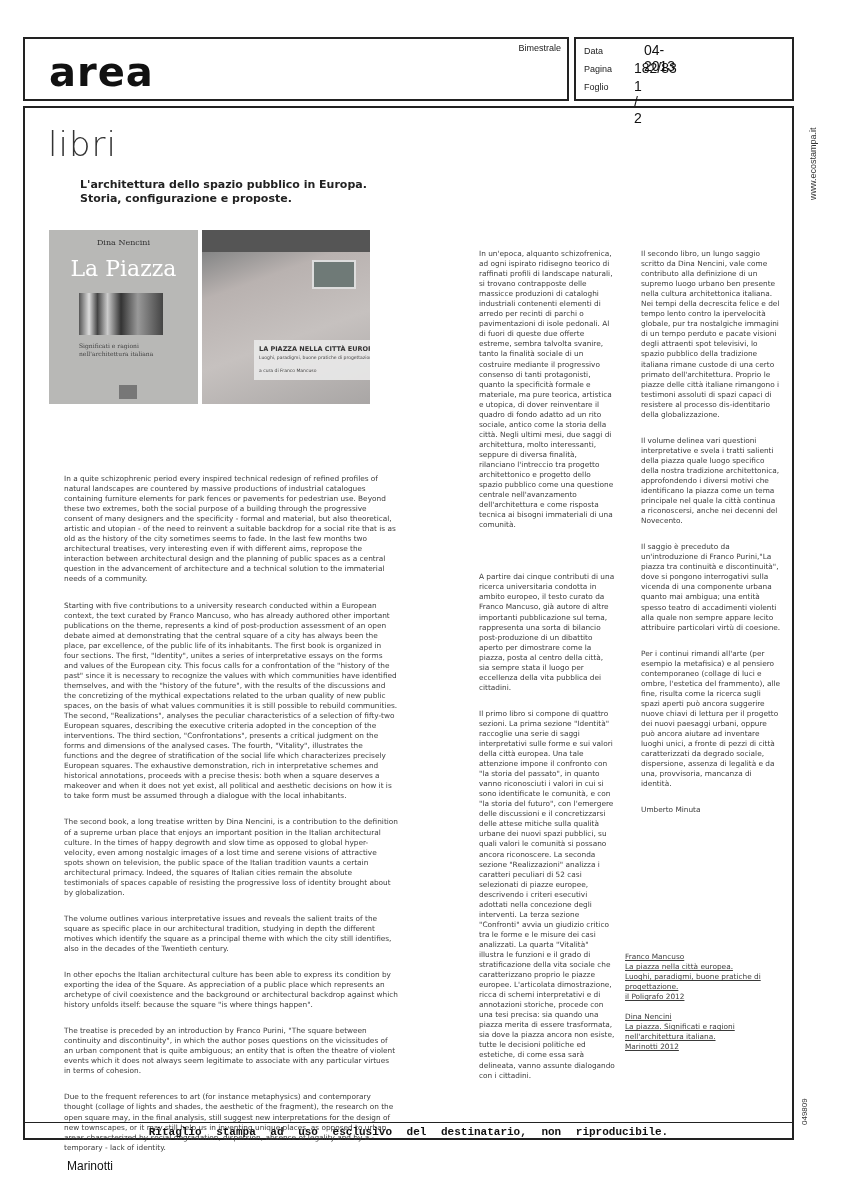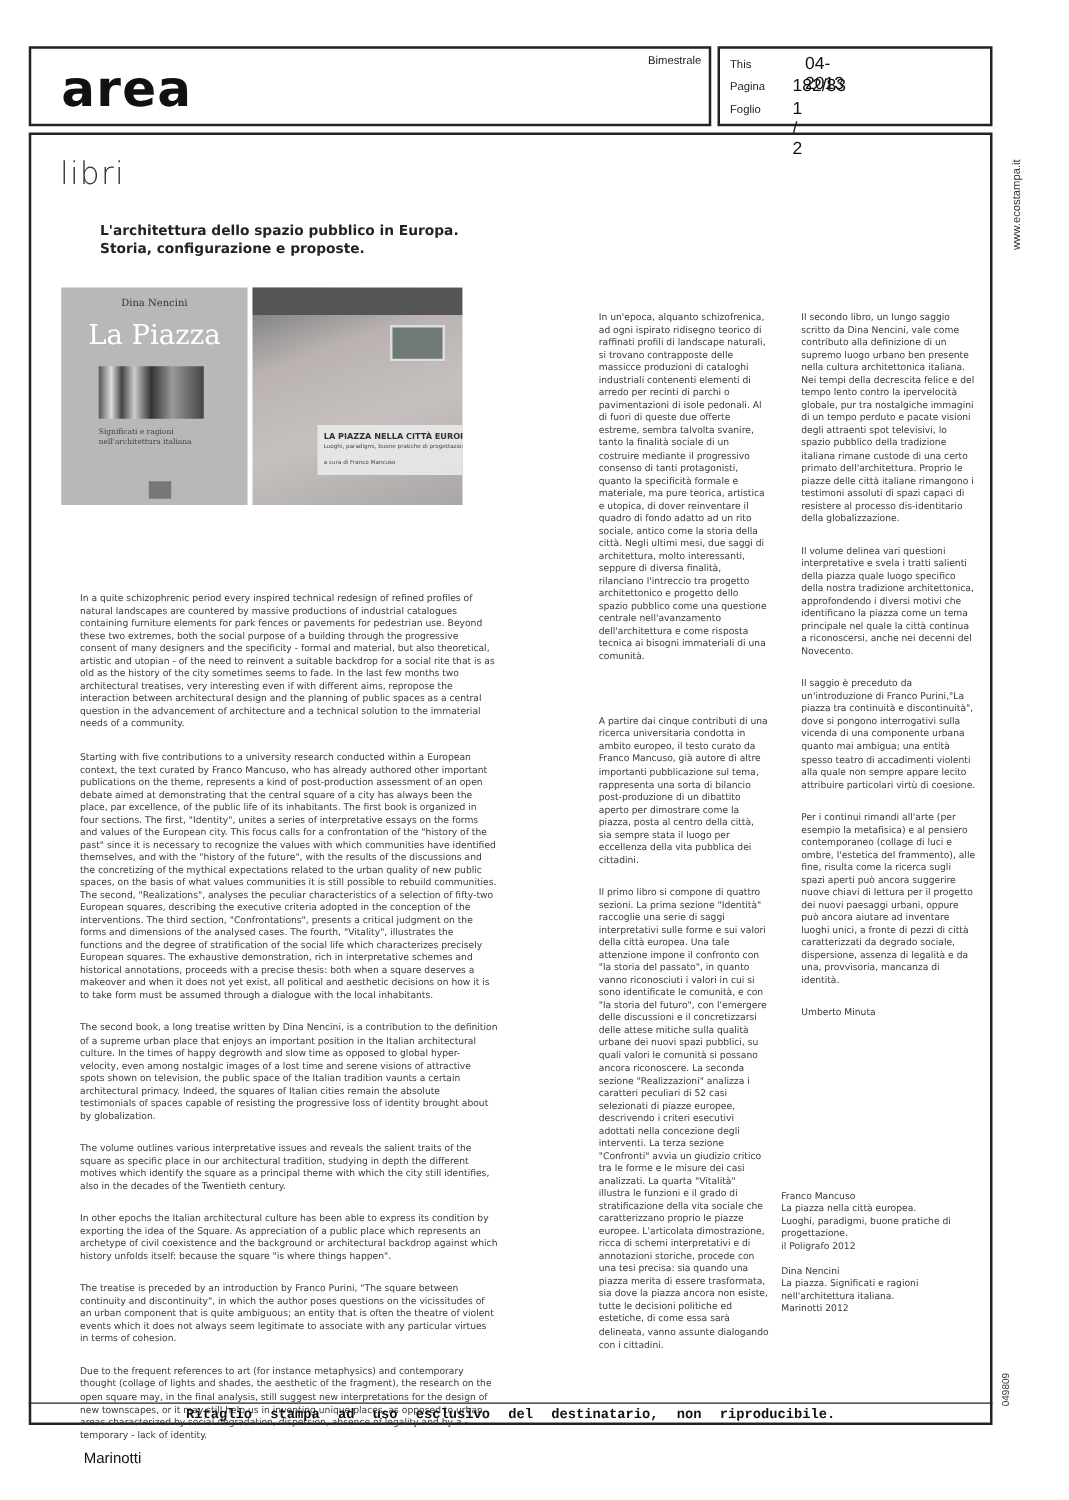--- a/index.html
+++ b/index.html
@@ -9,21 +9,21 @@
   .freq { position:absolute; right:6px; top:4px; font-size:9px; font-family:"Liberation Sans", sans-serif; color:#222; }
   .hdr-right { position:absolute; left:574px; top:37px; width:220px; height:64px; border:2px solid #222; box-sizing:border-box; font-family:"Liberation Sans", sans-serif; }
   .meta-row { position:absolute; left:8px; height:18px; }
   .meta-row .lbl { position:absolute; left:0; top:4px; font-size:9px; color:#222; width:50px; }
   .meta-row .val { position:absolute; left:50px; top:0; font-size:14px; color:#111; }
   .frame { position:absolute; left:23px; top:106px; width:771px; height:1034px; border:2px solid #222; box-sizing:border-box; }
   .footer-bar { position:absolute; left:23px; top:1122px; width:771px; height:18px; border-top:1px solid #222; font-family:"Liberation Mono", monospace; font-size:11px; font-weight:bold; text-align:center; line-height:18px; word-spacing:8px; color:#111; }
   .side-url { position:absolute; left:808px; top:200px; transform-origin:left top; transform:rotate(-90deg); font-size:9px; font-family:"Liberation Sans", sans-serif; color:#333; white-space:nowrap; }
   .side-code { position:absolute; left:800px; top:1125px; transform-origin:left top; transform:rotate(-90deg); font-size:8px; font-family:"Liberation Sans", sans-serif; color:#333; }
   .publisher { position:absolute; left:67px; top:1159px; font-size:12px; font-family:"Liberation Sans", sans-serif; color:#111; }
-  .section-title { position:absolute; left:48px; top:124px; font-size:25px; font-weight:300; color:#333; font-family:"DejaVu Sans", sans-serif; letter-spacing:1px; }
+  .section-title { position:absolute; left:48px; top:124px; font-size:34px; font-weight:300; color:#333; font-family:"DejaVu Sans", sans-serif; letter-spacing:1px; }
   .headline { position:absolute; left:80px; top:178px; font-size:11px; font-weight:bold; color:#222; line-height:14px; font-family:"DejaVu Sans", sans-serif; }
   .cover1 { position:absolute; left:49px; top:230px; width:149px; height:174px; background:#b8b8b6; overflow:hidden; }
   .cover1 .author { position:absolute; top:8px; width:100%; text-align:center; font-family:"DejaVu Serif", serif; font-size:8px; color:#333; }
   .cover1 .title { position:absolute; top:26px; width:100%; text-align:center; font-family:"DejaVu Serif", serif; font-size:22px; color:#fff; }
   .cover1 .photo { position:absolute; left:30px; top:63px; width:84px; height:42px; background:linear-gradient(90deg,#555 0%,#ddd 12%,#444 22%,#ccc 34%,#333 50%,#999 70%,#444 100%); }
   .cover1 .sub { position:absolute; left:30px; top:112px; font-family:"DejaVu Serif", serif; font-size:6px; color:#444; line-height:8px; }
   .cover1 .logoa { position:absolute; left:70px; top:155px; width:18px; height:14px; background:#777; }
   .cover2 { position:absolute; left:202px; top:230px; width:168px; height:174px; background:linear-gradient(160deg,#6a6a6a 0%,#8b8b8b 12%,#b9b2b0 30%,#c6c1bf 60%,#a9a6a5 100%); overflow:hidden; }
   .cover2 .ctop { position:absolute; left:0; top:0; width:100%; height:22px; background:#555; }
   .cover2 .pond { position:absolute; left:110px; top:30px; width:40px; height:25px; background:#6f7a77; border:2px solid #ddd; }
@@ -32,32 +32,32 @@
   .cover2 .t2 { position:absolute; left:5px; top:15px; font-size:4.5px; color:#444; white-space:nowrap; }
   .cover2 .t3 { position:absolute; left:5px; top:28px; font-size:4.5px; color:#444; white-space:nowrap; }
   .col-en { position:absolute; left:48px; top:458px; width:366px; font-size:7.35px; line-height:10.05px; color:#3a3a3a; text-align:left; }
   .col-en p, .col-it p, .col-it2 p { margin:16px; }
   .col-it { position:absolute; left:463px; top:233px; width:168px; font-size:7.35px; line-height:10.05px; color:#3a3a3a; }
   .col-it2 { position:absolute; left:625px; top:233px; width:172px; font-size:7.35px; line-height:10.05px; color:#3a3a3a; }
   .gap { height:10px; }
   .sig { margin-top:10px; }
   .refs { position:absolute; left:625px; top:952px; width:170px; font-size:7.35px; line-height:10.05px; color:#3a3a3a; }
   .refs p { margin:0 0 10px 0; }
-  .refs span { display:block; }
+  .refs span { display:block;text-decoration:underline; }
 </style>
 </head>
 <body>
 
 <div class="hdr-left">
   <div class="logo">area</div>
   <div class="freq">Bimestrale</div>
 </div>
 <div class="hdr-right">
   <div class="meta-row" style="top:3px;">
-    <span class="lbl">This</span>
+    <span class="lbl">Data</span>
     <span class="val" style="left:60px;">04-2013</span>
   </div>
   <div class="meta-row" style="top:21px;">
     <span class="lbl">Pagina</span>
     <span class="val">182/83</span>
   </div>
   <div class="meta-row" style="top:39px;">
     <span class="lbl">Foglio</span>
     <span class="val">1 / 2</span>
   </div>

